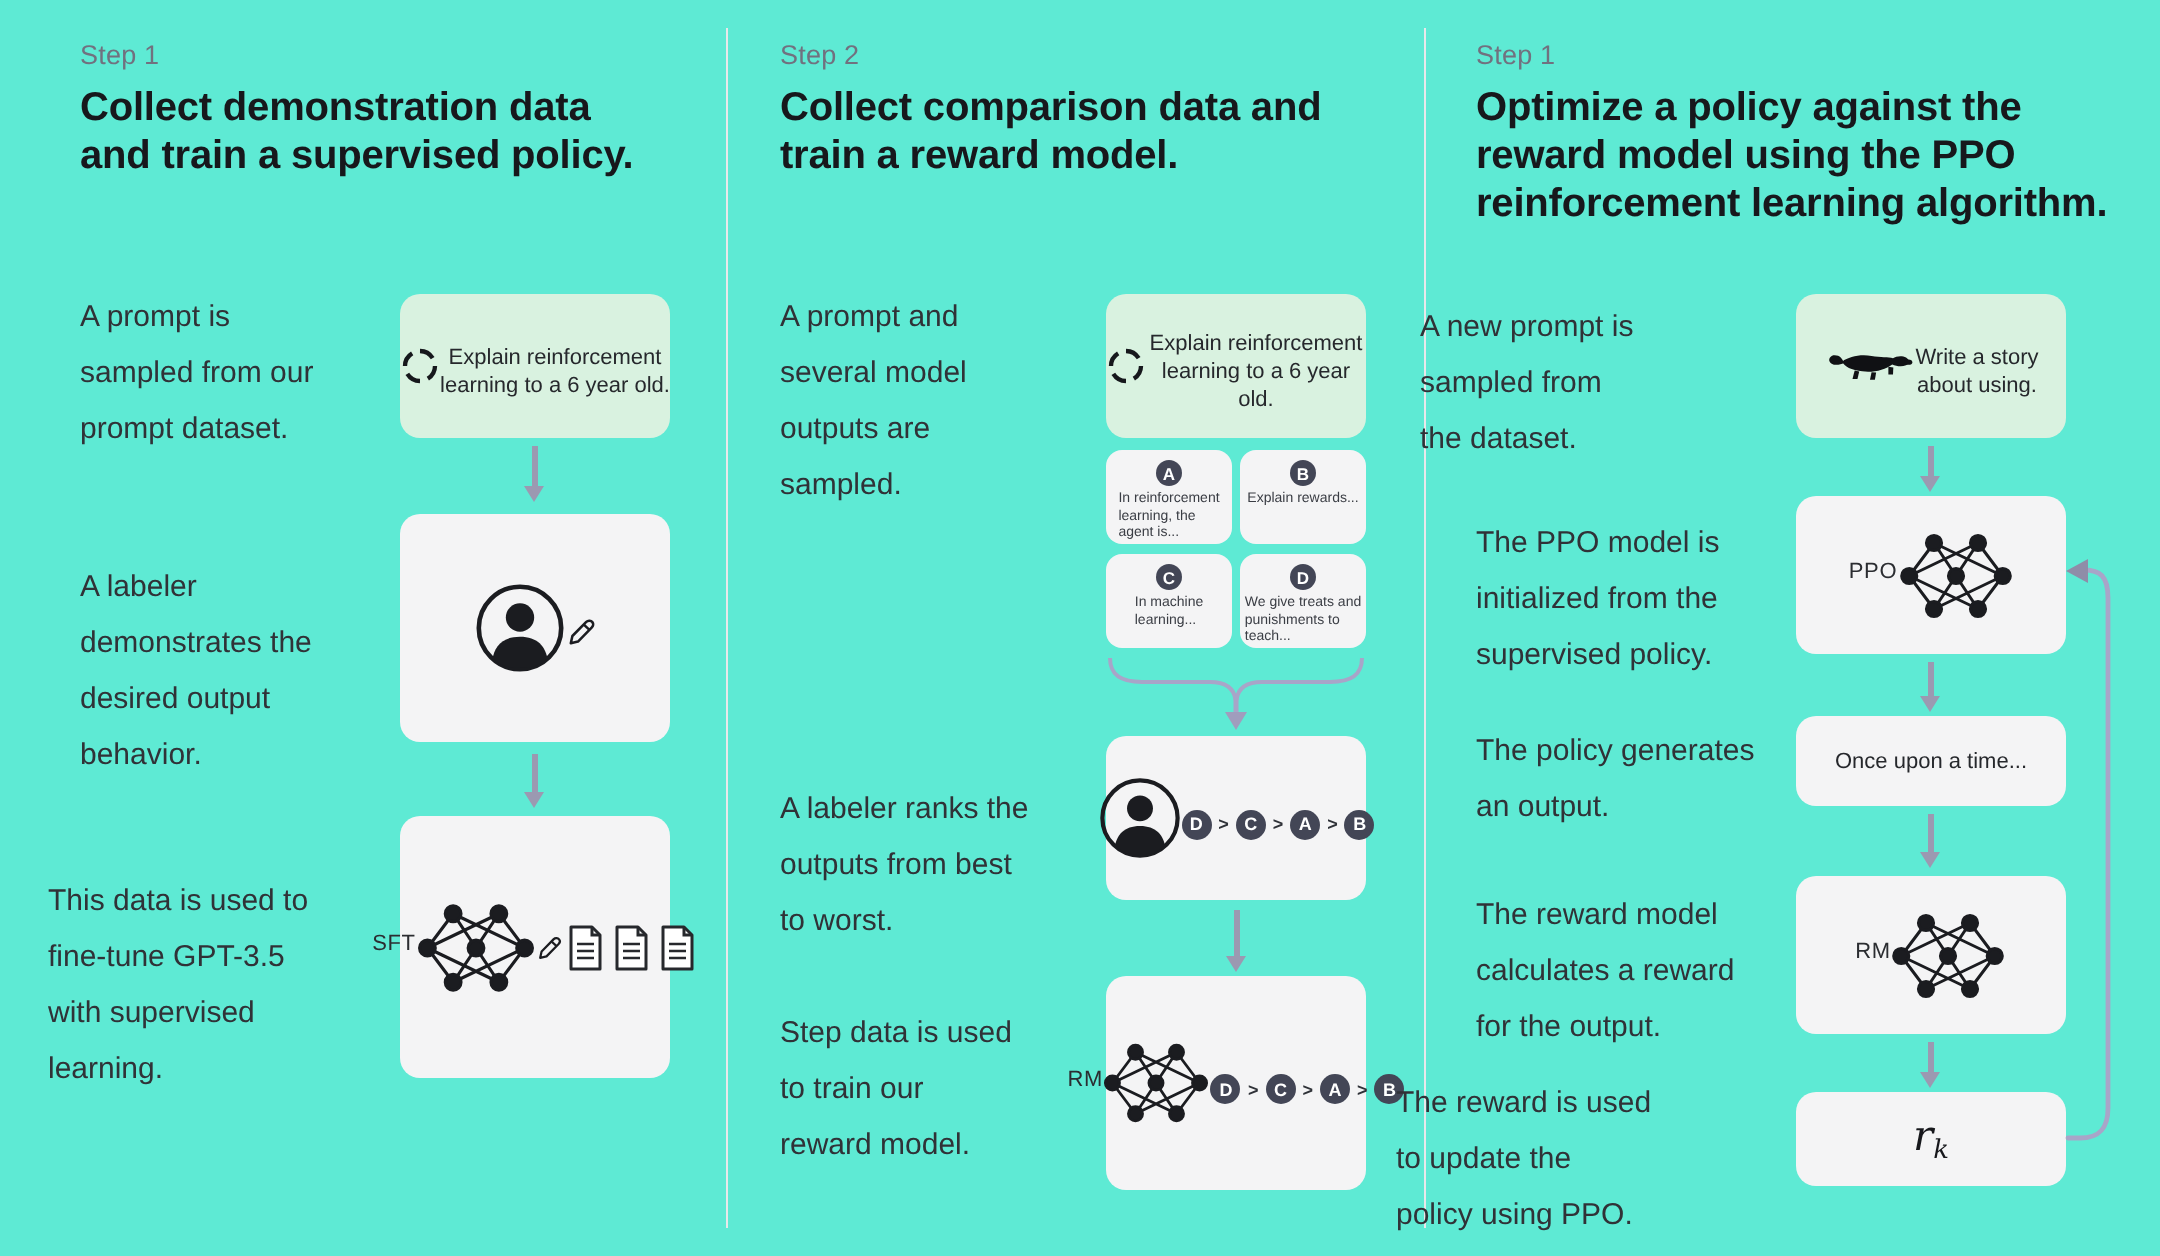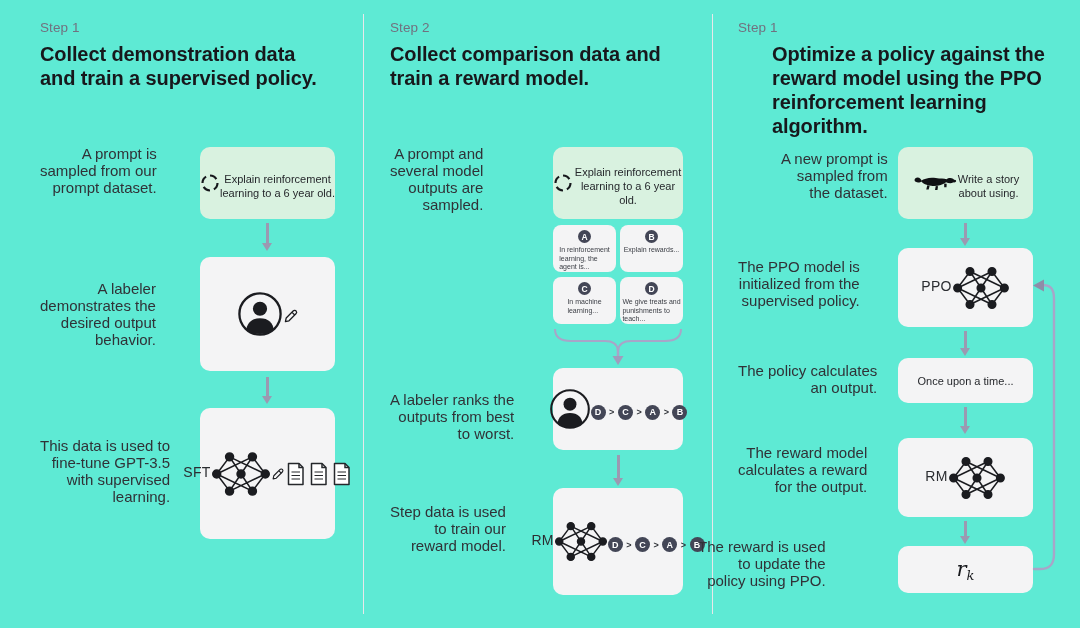--- a/index.html
+++ b/index.html
@@ -2,27 +2,27 @@
 <html><head>
 <meta charset="utf-8">
 <style>
   html,body{margin:0;padding:0;background:#fff;}
   #canvas{position:relative;width:1080px;height:628px;background:#5eead4;overflow:hidden;
           font-family:"Liberation Sans","DejaVu Sans",sans-serif;}
   .divider{position:absolute;top:14px;height:600px;width:1px;background:#e8e8ea;}
   .step-label{position:absolute;font-size:13.5px;color:#71717f;letter-spacing:.1px;}
   .headline{position:absolute;font-size:20px;font-weight:bold;color:#17181c;line-height:24px;
             letter-spacing:-0.1px;white-space:pre-line;}
-  .caption{position:absolute;font-size:15px;color:#303237;line-height:17px;white-space:pre-line;text-align:right;}
+  .caption{position:absolute;font-size:15px;color:#303237;line-height:28px;white-space:pre-line;}
   .box{position:absolute;border-radius:10px;display:flex;flex-direction:row;
        align-items:center;justify-content:center;text-align:center;}
   .green{background:#d9f2e0;}
   .gray{background:#f4f4f5;}
   .boxtext{font-size:11px;line-height:14px;color:#26282c;white-space:pre-line;margin-top:5px;}
-  .model-label{font-size:14px;color:#2b2d31;letter-spacing:.3px;margin-bottom:3px;}
+  .model-label{font-size:11px;color:#2b2d31;letter-spacing:.3px;margin-bottom:3px;}
   .minibox{position:absolute;background:#f4f4f5;border-radius:8px;display:flex;flex-direction:column;
            align-items:center;padding-top:5px;box-sizing:border-box;}
   .badge{width:13px;height:13px;border-radius:50%;background:#434656;color:#fff;font-size:8.5px;
          font-weight:bold;display:flex;align-items:center;justify-content:center;flex:none;}
   .minitext{font-size:7px;line-height:8.5px;color:#3a3d44;white-space:pre-line;margin-top:3px;}
   .rank-row{display:flex;align-items:center;justify-content:center;margin-top:6px;}
   .rank-row .badge{width:15px;height:15px;font-size:9px;}
   .rank-sep{font-size:9px;font-weight:bold;color:#2f3238;margin:0 3.5px;}
   .arrow{position:absolute;width:2.5px;background:#9b99b1;}
   .arrow::after{content:"";position:absolute;bottom:-7px;left:50%;transform:translateX(-50%);
@@ -84,21 +84,21 @@
       <span style="margin-top:4px">
         <svg width="16" height="16" viewBox="0 0 24 24" fill="none" stroke="#1b1c20" stroke-width="1.9" stroke-linejoin="round">
           <path d="M15.2 4.4 C16.6 3 18.8 3.4 19.8 4.6 C20.8 5.8 20.4 7.6 19.4 8.6 L9 19.2 L3.6 20.4 L4.8 15 Z"></path>
           <path d="M13.6 6.6 L17.6 10.4"></path>
         </svg>
       </span>
     </div>
 
     <div class="arrow" style="left:266px;top:377px;height:20px"></div>
 
-    <div class="caption" style="left:40px;top:437px">This data is used to
+    <div class="caption" style="left:24px;top:437px">This data is used to
 fine-tune GPT-3.5
 with supervised
 learning.</div>
     <div class="box gray" style="left:200px;top:408px;width:135px;height:131px">
       <div class="model-label">SFT</div>
       <span>
         <svg width="60" height="46" viewBox="0 0 84 64" stroke="#1b1c20" stroke-width="2.2">
           <g fill="none">
             <path d="M26 8 L8 32 M26 8 L42 32 M26 8 L76 32 M58 8 L8 32 M58 8 L42 32 M58 8 L76 32"></path>
             <path d="M8 32 L26 56 M8 32 L58 56 M42 32 L26 56 M42 32 L58 56 M76 32 L26 56 M76 32 L58 56"></path>
@@ -257,25 +257,25 @@
         <span class="rank-sep">&gt;</span>
         <span class="badge">A</span>
         <span class="rank-sep">&gt;</span>
         <span class="badge">B</span>
       </div>
     </div>
   </div>
 
   <div>
     <div class="step-label" style="left:738px;top:20px">Step 1</div>
-    <div class="headline" style="left:772px;top:42px">Optimize a policy against the
+    <div class="headline" style="left:738px;top:42px">Optimize a policy against the
 reward model using the PPO
 reinforcement learning algorithm.</div>
 
-    <div class="caption" style="left:781px;top:150px">A new prompt is
+    <div class="caption" style="left:710px;top:150px">A new prompt is
 sampled from
 the dataset.</div>
     <div class="box green" style="left:898px;top:147px;width:135px;height:72px">
       <span>
         <svg width="46" height="22" viewBox="0 0 60 28" fill="#101114">
           <path d="M6 7 C3 8 2.5 11 5 12.5 C7.5 14 11 13 13 12 C12 9 10 6.5 6 7 Z"></path>
           <path d="M12 11 C16 8 24 6 31 7.5 C37 8.5 42 8 45 9 C47 7.5 51 7 53.5 8.5 C56 10 56 12.5 53.5 13.5 C50.5 14.8 47 14 44.5 13 C40 16.5 32 18.5 25 17.5 C18 16.5 13 14.5 12 11 Z"></path>
           <ellipse cx="55" cy="11.5" rx="2.6" ry="1.7"></ellipse>
           <path d="M20 17 L18.6 22.5 L21.8 22.5 L23 17.6 Z"></path>
           <path d="M31 18 L30 23 L33.2 23 L34 18.2 Z"></path>
@@ -307,21 +307,21 @@
               <circle cx="76" cy="32" r="5.5"></circle>
             <circle cx="26" cy="56" r="5.5"></circle>
               <circle cx="58" cy="56" r="5.5"></circle>
           </g>
         </svg>
       </span>
     </div>
 
     <div class="arrow" style="left:964px;top:331px;height:18px"></div>
 
-    <div class="caption" style="left:738px;top:362px">The policy calculates
+    <div class="caption" style="left:738px;top:362px">The policy generates
 an output.</div>
     <div class="box gray" style="left:898px;top:358px;width:135px;height:45px">
       <div class="boxtext" style="margin-top:0">Once upon a time...</div>
     </div>
 
     <div class="arrow" style="left:964px;top:407px;height:20px"></div>
 
     <div class="caption" style="left:738px;top:444px">The reward model
 calculates a reward
 for the output.</div>

